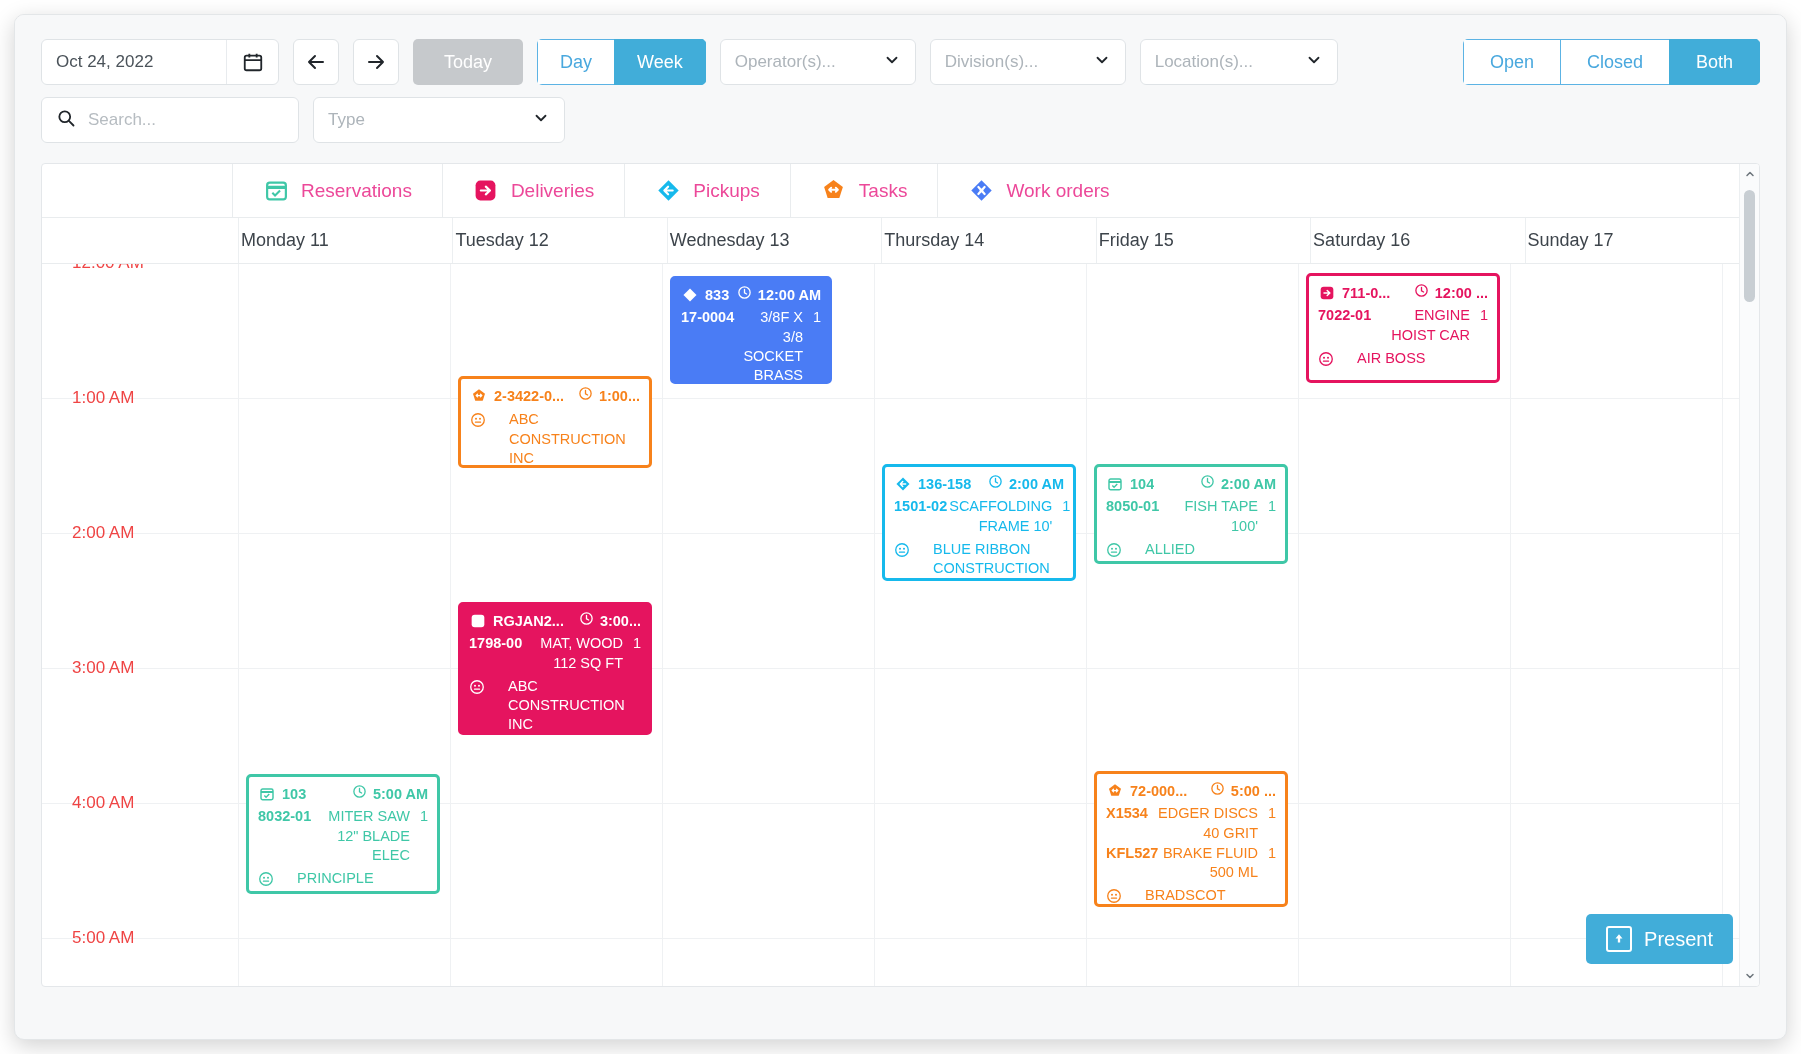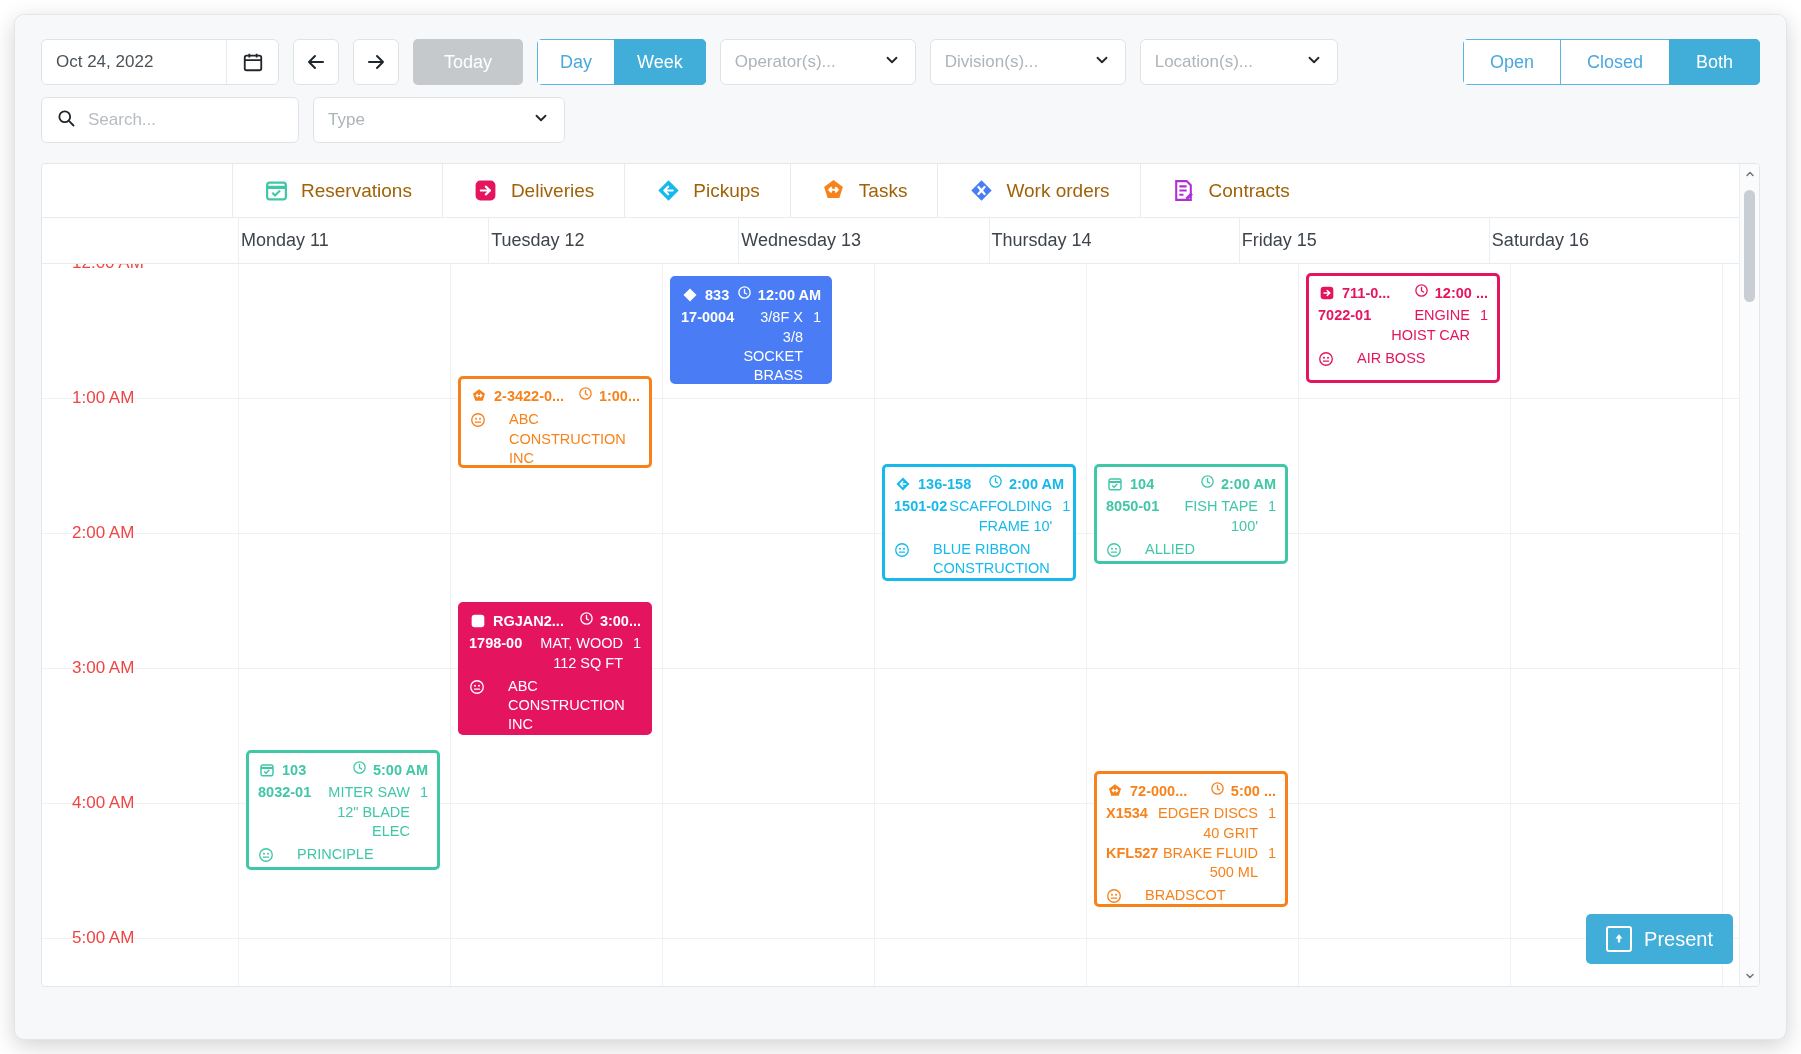--- a/index.html
+++ b/index.html
@@ -117,21 +117,21 @@
     border-bottom: 1px solid #e9ecee;
     padding-left: 190px;
     align-items: stretch;
   }
   .tab {
     display: flex; align-items: center; gap: 12px;
     padding: 0 30px;
     border-left: 1px solid #e9ecee;
     cursor: pointer;
     font-size: 19px;
-    color: #a16207;
+    color: #ec4899;
     white-space: nowrap;
   }
   .tab:first-child { border-left: 1px solid #e9ecee; }
   .tab .ico { width: 26px; height: 26px; display: flex; align-items: center; justify-content: center; }
 
   .daybar { display: flex; height: 46px; border-bottom: 1px solid #e9ecee; }
   .daybar .timecol { width: 196px; flex: none; }
   .daybar .dcell {
     flex: 1;
     border-left: 1px solid #eceff1;
@@ -366,41 +366,32 @@
           <div class="tab">
             <span class="ico">
               <svg width="25" height="25" viewBox="0 0 24 24">
                 <path d="M12 2.2l9.8 9.8L12 21.8 2.2 12z" fill="#4a7cf5"></path>
         <path d="M9 8.6l6 6.8M15 8.6l-6 6.8" stroke="#fff" stroke-width="2.1" stroke-linecap="round"></path>
         <circle cx="12" cy="12" r="1.7" fill="#fff"></circle>
               </svg>
             </span>
     <span>Work orders</span>
           </div>
-          <div class="tab">
-            <span class="ico">
-              <svg width="25" height="25" viewBox="0 0 24 24" fill="none" stroke="#b02fd4" stroke-width="2">
-        <path d="M5 3h10l4 4v14H5z"></path>
-                <path d="M8 8h7M8 12h7M8 16h4"></path>
-        <path d="M14.5 18.5l4.5-4.5 2 2-4.5 4.5h-2z" fill="#b02fd4" stroke="none"></path>
-              </svg>
-            </span>
-    <span>Contracts</span>
-          </div>
         </div>
 
       <div class="daybar">
         <div class="timecol"></div>
         <div id="dayheads" style="flex:1;display:flex">
             <div class="dcell">Monday 11</div>
             <div class="dcell">Tuesday 12</div>
             <div class="dcell">Wednesday 13</div>
             <div class="dcell">Thursday 14</div>
             <div class="dcell">Friday 15</div>
             <div class="dcell">Saturday 16</div>
+            <div class="dcell">Sunday 17</div>
           </div>
       </div>
 
       <div class="grid-wrap">
         <div class="grid" id="grid">
             <div class="hour-row" style="top: 0px;">
               <span class="hour-label">12:00 AM</span>
             </div>
             <div class="hour-row" style="top: 135px;">
               <span class="hour-label">1:00 AM</span>
@@ -608,21 +599,21 @@
     <div class="cust">
       <span class="cico"><svg width="16" height="16" viewBox="0 0 24 24">
                     <circle cx="12" cy="12" r="9.4" fill="none" stroke="#ffffff" stroke-width="2"></circle>
     <circle cx="9" cy="10.2" r="1.5" fill="#ffffff"></circle>
                     <circle cx="15" cy="10.2" r="1.5" fill="#ffffff"></circle>
     <path d="M8.2 15.2h7.6" stroke="#ffffff" stroke-width="2" stroke-linecap="round"></path>
                   </svg></span>
       <span>ABC CONSTRUCTION INC</span>
     </div>
             </div>
-            <div class="ev outline" style="left: 204px; top: 486px; width: 194px; height: 120px; border: 3px solid rgb(63, 199, 167); color: rgb(63, 199, 167);">
+            <div class="ev outline" style="left: 204px; top: 510px; width: 194px; height: 120px; border: 3px solid rgb(63, 199, 167); color: rgb(63, 199, 167);">
     <div class="hdr">
       <span class="hico">
                   <svg width="16" height="16" viewBox="0 0 24 24" fill="none" stroke="#3fc7a7" stroke-width="2.2">
         <rect x="3" y="4.5" width="18" height="16" rx="2.5"></rect>
                     <path d="M3 9h18" stroke-width="3.2"></path>
         <path d="M8 14.2l2.6 2.6 4.8-4.8" stroke-width="2.2"></path>
                   </svg>
                 </span>
       <span class="code">103</span>
       <span class="clock">

